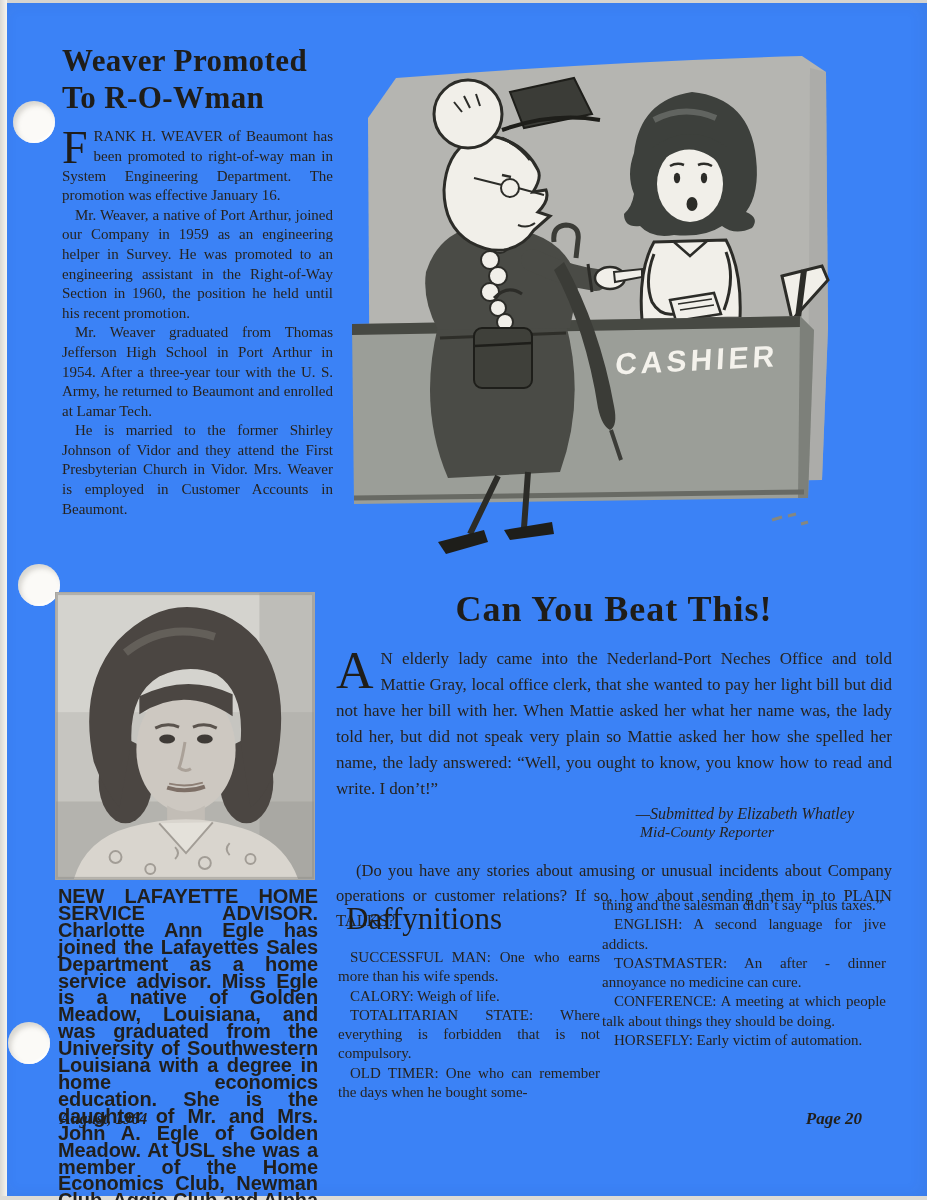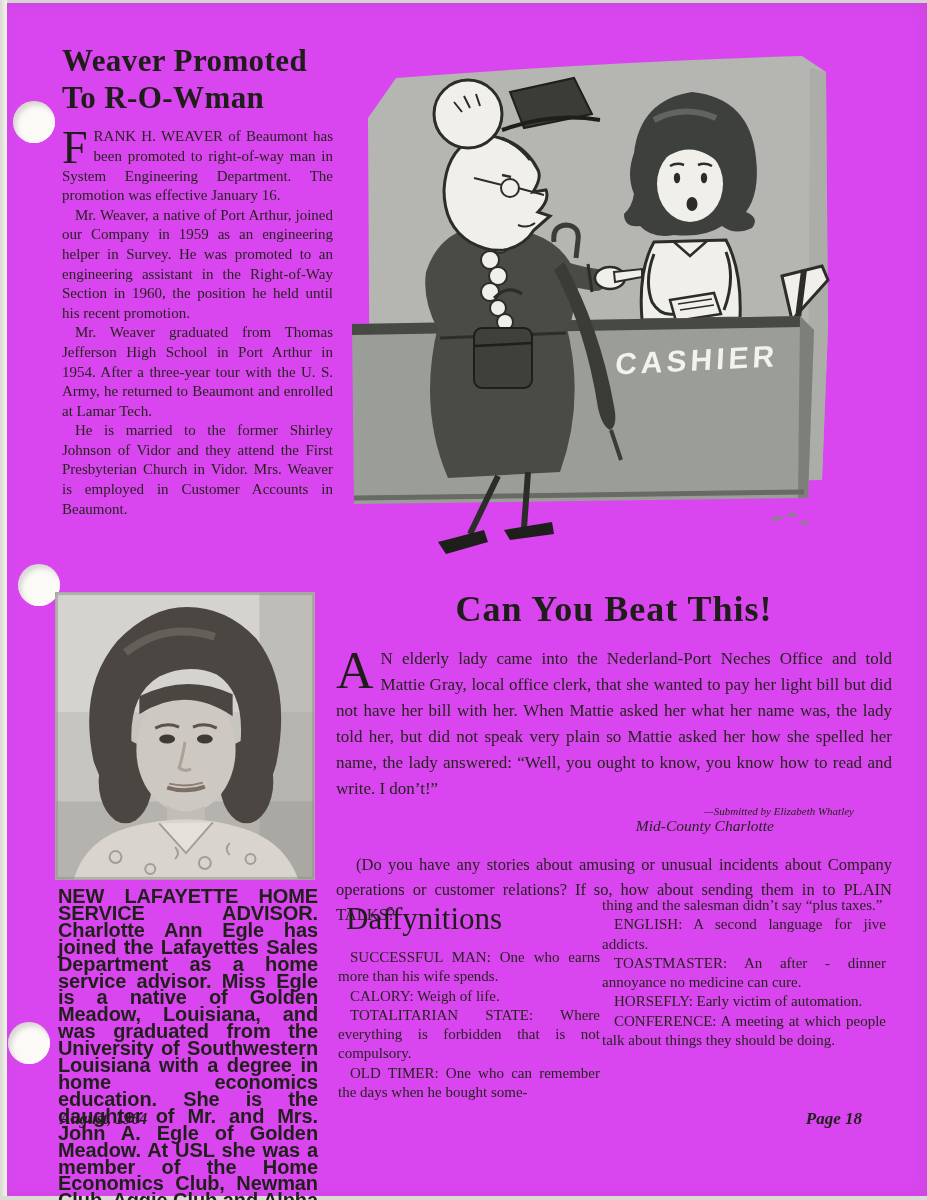--- a/index.html
+++ b/index.html
@@ -3,21 +3,21 @@
 <meta charset="utf-8">
 <style>
   html,body{margin:0;padding:0;}
   body{
     width:927px;height:1200px;position:relative;
     background:#e9e7e2;
     font-family:"Liberation Serif",serif;
     color:#26231f;
   }
   #page{
-    position:absolute;inset:0;background:#d946ef;overflow:hidden;
+    position:absolute;inset:0;background:#3b82f6;overflow:hidden;
     box-shadow:inset 0 0 18px rgba(70,65,55,.10);
   }
   .edge-top{position:absolute;left:0;top:0;width:100%;height:3px;background:#d6d4cf;}
   .edge-left{position:absolute;left:0;top:0;width:7px;height:100%;background:linear-gradient(to right,#dad8d3,#f6f4ef);}
   .edge-bottom{position:absolute;left:0;bottom:0;width:100%;height:4px;background:#dddbd6;}
   .hole{
     position:absolute;width:42px;height:42px;border-radius:50%;
     background:#fbfaf7;
     box-shadow:inset 3px 4px 5px rgba(90,85,75,.22), inset -1px -2px 2px rgba(255,255,255,.85);
   }
@@ -28,21 +28,21 @@
   .weaver p.ind{text-indent:13px;}
   .dropcap{float:left;font-size:46px;line-height:36px;padding:3px 6px 0 0;color:#1f1d19;}
   
   .cartoon{position:absolute;left:352px;top:28px;width:540px;height:545px;margin:0;}
   .cartoon svg{display:block;width:540px;height:545px;}
   
   .beat{position:absolute;left:336px;top:590px;width:556px;}
   .beat h1{font-size:36px;line-height:1.1;text-align:center;margin:0 0 16px;font-weight:700;letter-spacing:1px;color:#1f1d19;}
   .beat p.lead{font-size:17px;line-height:26px;text-align:justify;margin:0;}
   .dropcap2{float:left;font-size:52px;line-height:42px;padding:4px 7px 0 0;color:#1f1d19;}
-  .byline{font-size:11px;font-style:italic;text-align:right;padding-right:38px;margin:3px 0 0;}
+  .byline{font-size:16px;font-style:italic;text-align:right;padding-right:38px;margin:3px 0 0;}
   .byline2{font-size:15.5px;font-style:italic;text-align:right;padding-right:118px;margin:0;}
   .note{font-size:16.5px;line-height:25px;text-align:justify;text-indent:20px;margin:17px 0 0;}
   
   .photo{position:absolute;left:55px;top:592px;width:260px;height:288px;margin:0;border:1px solid #a9a7a2;box-sizing:border-box;}
   .photo svg{display:block;width:100%;height:100%;}
   .caption{
     position:absolute;left:58px;top:888px;width:260px;margin:0;
     font-family:"Liberation Sans",sans-serif;font-weight:700;
     font-size:20px;line-height:16.9px;text-align:justify;letter-spacing:-.1px;color:#211f1c;
   }
@@ -152,21 +152,21 @@
         <path d="M 86,514 L 132,502 L 136,514 L 94,526 Z" fill="#1e1e1a"></path>
         <path d="M 152,502 L 200,494 L 202,506 L 158,512 Z" fill="#1e1e1a"></path>
       </g>
     </svg>
   </figure>
 
   <section class="beat">
     <h1>Can You Beat This!</h1>
     <p class="lead"><span class="dropcap2">A</span><span>N elderly lady came into the Nederland-Port Neches Office and told Mattie Gray, local office clerk, that she wanted to pay her light bill but did not have her bill with her. When Mattie asked her what her name was, the lady told her, but did not speak very plain so Mattie asked her how she spelled her name, the lady answered: “Well, you ought to know, you know how to read and write. I don’t!”</span></p>
     <p class="byline">—Submitted by Elizabeth Whatley</p>
-    <p class="byline2">Mid-County Charlotte</p>
+    <p class="byline2">Mid-County Reporter</p>
     <p class="note">(Do you have any stories about amusing or unusual incidents about Company operations or customer relations? If so, how about sending them in to PLAIN TALKS?</p>
   </section>
 
   <figure class="photo">
     <svg viewBox="0 0 260 288">
       <rect width="260" height="288" fill="#c6c5c0"></rect>
       <rect width="260" height="120" fill="#d7d6d1" opacity="0.8"></rect>
       <rect y="210" width="260" height="78" fill="#a5a49f" opacity="0.55"></rect>
       <rect x="205" width="55" height="288" fill="#96958f" opacity="0.35"></rect>
       <g>
@@ -203,20 +203,20 @@
   <div class="dcol dcol1">
     <p>SUCCESSFUL MAN: One who earns more than his wife spends.</p>
     <p>CALORY: Weigh of life.</p>
     <p>TOTALITARIAN STATE: Where everything is forbidden that is not compulsory.</p>
     <p>OLD TIMER: One who can remember the days when he bought some-</p>
   </div>
   <div class="dcol dcol2">
     <p class="noind">thing and the salesman didn’t say “plus taxes.”</p>
     <p>ENGLISH: A second language for jive addicts.</p>
     <p>TOASTMASTER: An after - dinner annoyance no medicine can cure.</p>
+    <p>CONFERENCE: A meeting at which people talk about things they should be doing.</p>
     <p>HORSEFLY: Early victim of automation.</p>
-    <p>CONFERENCE: A meeting at which people talk about things they should be doing.</p>
   </div>
 
   <p class="footer-left">August, 1964</p>
-  <p class="footer-right">Page 18</p>
+  <p class="footer-right">Page 20</p>
 
 </div>
 
 </body></html>

